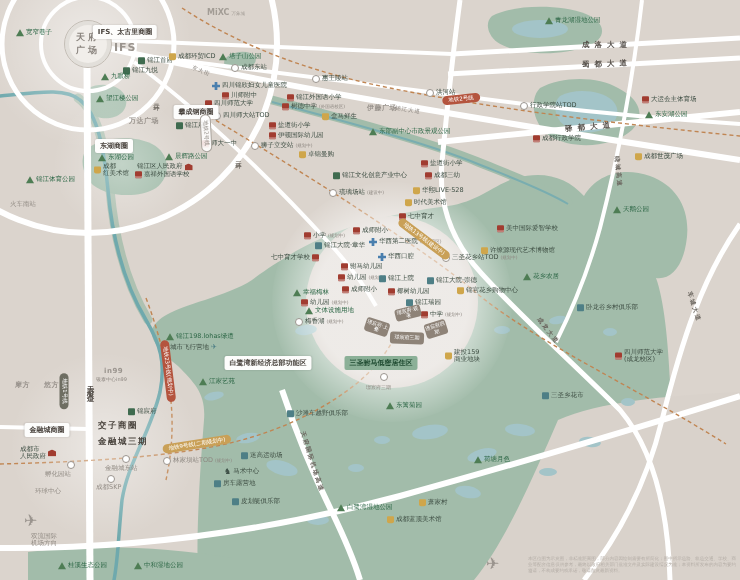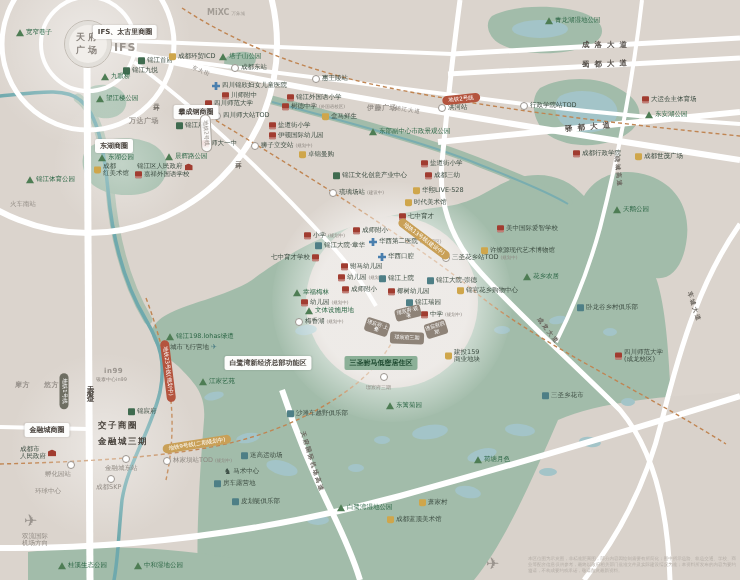--- a/index.html
+++ b/index.html
@@ -269,21 +269,21 @@
         <span>盒马鲜生</span>
       </div>
       <div class="poi" style="left: 299px; top: 155px;">
         <span class="ic ic-m"></span>
         <span>卓锦曼购</span>
       </div>
       <div class="poi" style="left: 312px; top: 79px;">
         <span class="ic ic-M"></span>
         <span>惠王陵站</span>
       </div>
-      <div class="poi" style="left: 438px; top: 93px; margin-top: 15px;">
+      <div class="poi" style="left: 426px; top: 93px;">
         <span class="ic ic-M"></span>
         <span>洪河站</span>
       </div>
       <div class="poi logo" style="left: 367px; top: 108px;">
         <span>伊藤广场</span>
       </div>
       <div class="poi park" style="left: 369px; top: 132px;">
         <span class="ic ic-t"></span>
         <span>东部副中心市政景观公园</span>
       </div>
@@ -431,21 +431,21 @@
         <span>卧龙谷乡村俱乐部</span>
       </div>
       <div class="poi park" style="left: 613px; top: 210px;">
         <span class="ic ic-t"></span>
         <span>天鹅公园</span>
       </div>
       <div class="poi" style="left: 635px; top: 157px;">
         <span class="ic ic-m"></span>
         <span>成都世茂广场</span>
       </div>
-      <div class="poi" style="left: 533px; top: 154px; margin-left: 40px;">
+      <div class="poi" style="left: 533px; top: 139px;">
         <span class="ic ic-s"></span>
         <span>成都行政学院</span>
       </div>
       <div class="poi" style="left: 520px; top: 106px;">
         <span class="ic ic-M"></span>
         <span>行政学院站TOD</span>
       </div>
       <div class="poi" style="left: 642px; top: 100px;">
         <span class="ic ic-s"></span>
         <span>大运会主体育场</span>
@@ -568,21 +568,21 @@
       </div>
       <div class="poi logo" style="left: 104px; top: 371px;">
         <span>in99</span>
       </div>
       <div class="poi tiny" style="left: 96px; top: 380px;">
         <span>银泰中心in99</span>
       </div>
       <div class="poi bigplane" style="left: 24px; top: 521px;">
         <span class="icch icP">✈</span>
       </div>
-      <div class="poi gray" style="left: 22px; top: 540px; text-align: center;">
+      <div class="poi gray" style="left: 31px; top: 540px; text-align: center;">
         <span class="stack">
           <span>双流国际</span>
           <span>机场方向</span>
         </span>
       </div>
       <div class="poi park" style="left: 58px; top: 566px;">
         <span class="ic ic-t"></span>
         <span>桂溪生态公园</span>
       </div>
       <div class="poi park" style="left: 134px; top: 566px;">

